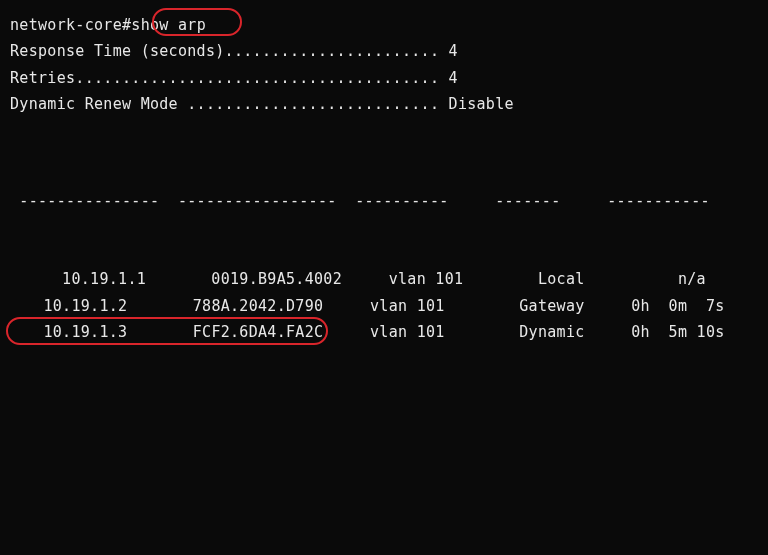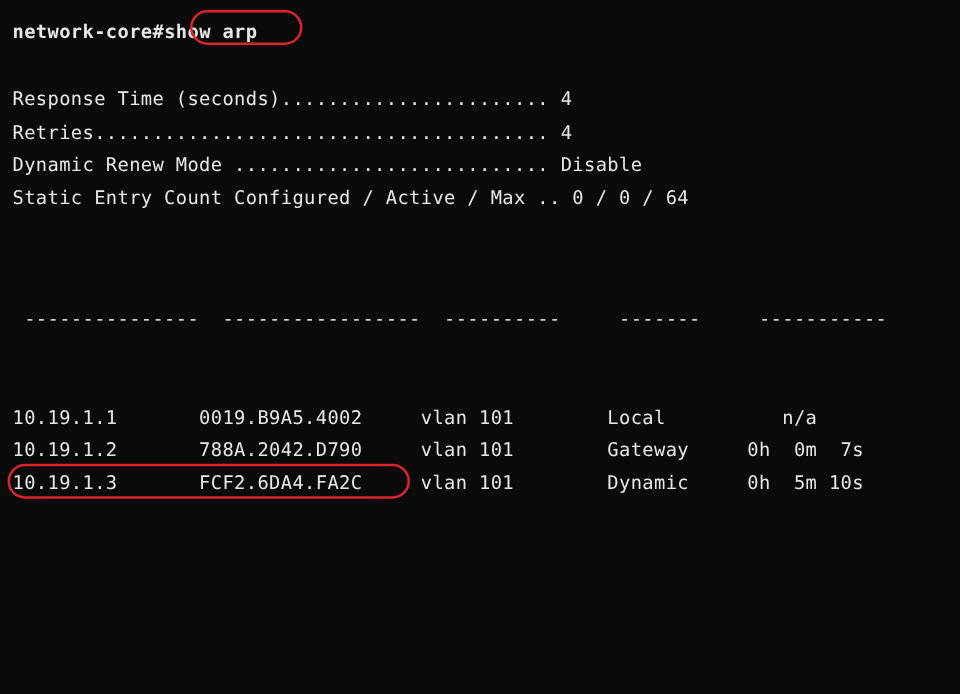--- a/index.html
+++ b/index.html
@@ -13,23 +13,21 @@
       font-family: 'Menlo', 'Monaco', 'Consolas', monospace;
       font-size: 15px;
       line-height: 1.75;
       padding: 12px 10px;
       width: 768px;
       height: 555px;
       overflow: hidden;
       letter-spacing: 0.3px;
     }
     .prompt-line {
-      margin-bottom: 28px;
       position: relative;
-      font-weight: bold;
     }
     .highlight-cmd {
       position: absolute;
       border: 2.5px solid #d9252b;
       border-radius: 14px;
       left: 142px;
       top: -4px;
       width: 90px;
       height: 28px;
       pointer-events: none;
@@ -45,20 +43,21 @@
     }
     .table-header-row {
       white-space: pre;
     }
     .table-underline-row {
       white-space: pre;
     }
     .table-row {
       white-space: pre;
       position: relative;
+      text-align: center;
     }
     .highlight-row {
       position: absolute;
       border: 2.5px solid #d9252b;
       border-radius: 16px;
       left: -4px;
       top: -2px;
       width: 322px;
       height: 28px;
       pointer-events: none;
@@ -69,19 +68,18 @@
 
 <div class="prompt-line">
   <span>network-core#</span><span>show arp</span>
   <div class="highlight-cmd"></div>
 </div>
 
 <div class="settings" id="settings-block">
     <div class="settings-row">Response Time (seconds)....................... 4</div>
     <div class="settings-row">Retries....................................... 4</div>
     <div class="settings-row">Dynamic Renew Mode ........................... Disable</div>
-    <div class="settings-row">Static Entry Count Configured / Active / Max .. 0 / 0 / 64</div>
   </div>
 
 <div class="table">
   <div class="table-underline-row" id="table-underline"> ---------------  -----------------  ----------     -------     -----------</div>
   <div id="table-body"><div class="table-row">10.19.1.1       0019.B9A5.4002     vlan 101        Local          n/a</div><div class="table-row">10.19.1.2       788A.2042.D790     vlan 101        Gateway     0h  0m  7s</div><div class="table-row">10.19.1.3       FCF2.6DA4.FA2C     vlan 101        Dynamic     0h  5m 10s<div class="highlight-row"></div></div></div>
 </div>
 
 </body></html>

